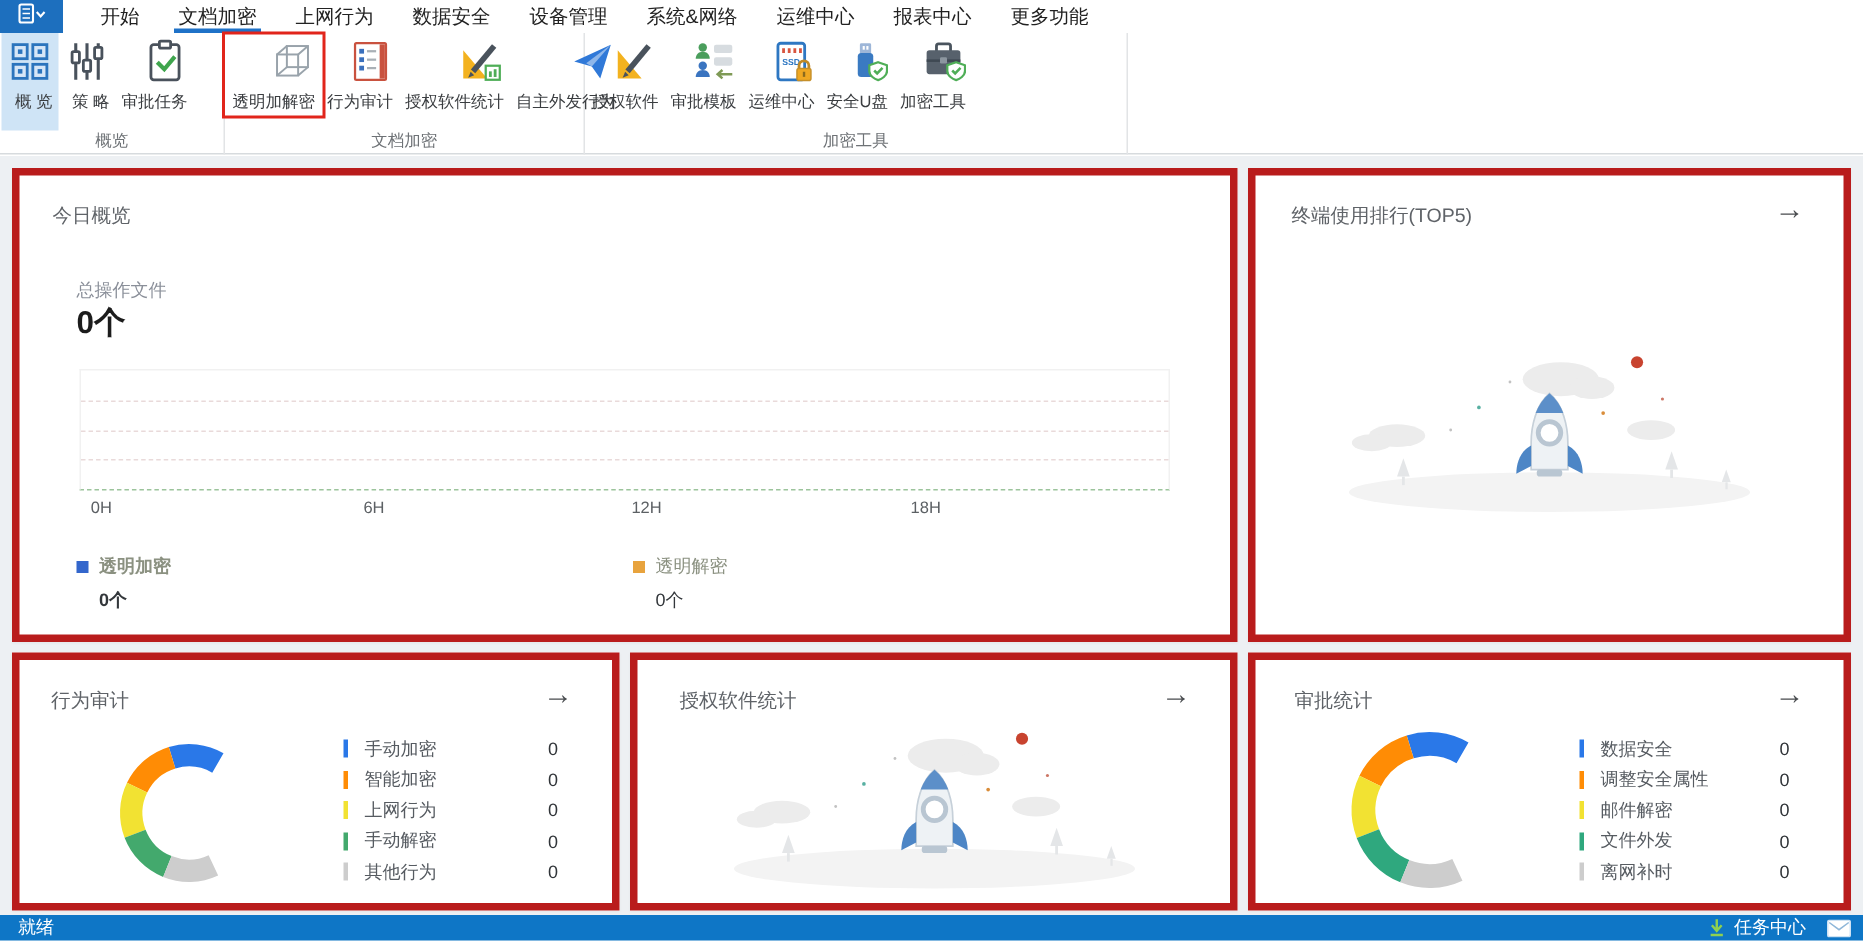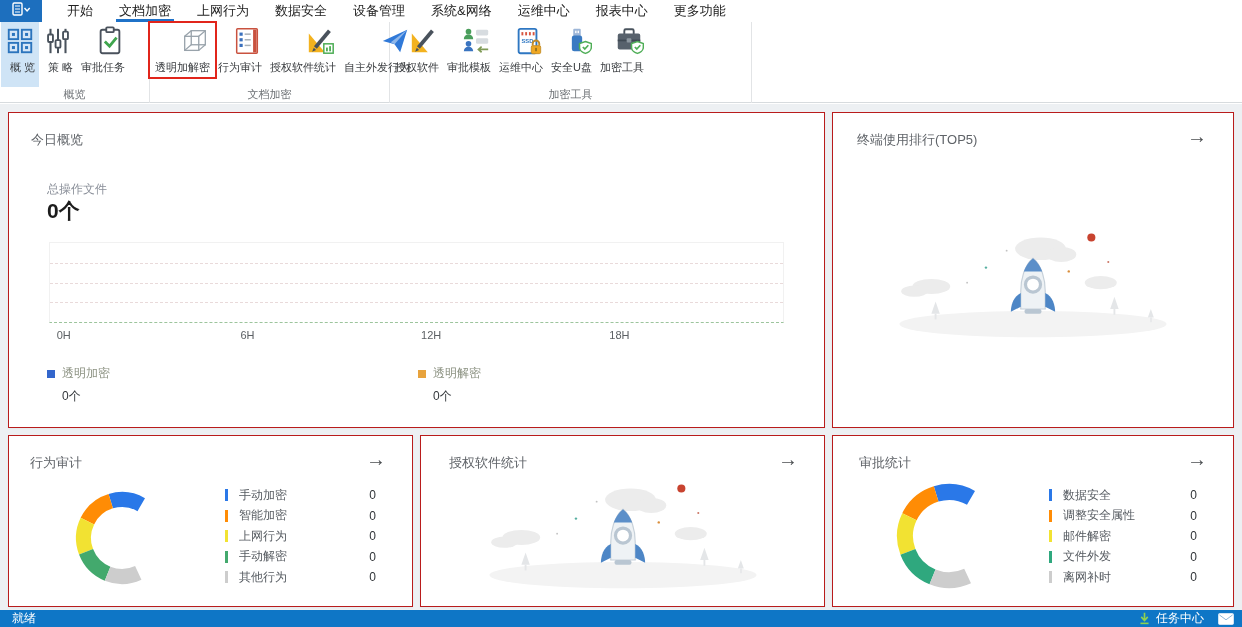--- a/index.html
+++ b/index.html
@@ -22,21 +22,21 @@
   .ritem { display:flex; flex-direction:column; align-items:flex-end; padding:4px 4px 0; cursor:pointer; height:64px; }
   .ritem .ricon { width:30px; height:30px; display:flex; align-items:center; justify-content:center; }
   .ritem .rlabel { font-size:11px; color:#3a3d40; margin-top:4px; white-space:nowrap; }
   .ritem.selected { background:#cfe4f6; height:65px; }
   .ritem.highlighted { position:relative; }
   .ritem.highlighted::after { content:""; position:absolute; left:-3px; right:-3px; top:-1px; height:54px; border:2px solid #e1251b; pointer-events:none; }
   .rglabel { height:16px; text-align:center; font-size:11px; color:#6e7276; line-height:14px; }
 
   
   #content { position:absolute; left:0; top:104px; right:0; bottom:17px; background:#edf0f3; }
-  .card { position:absolute; background:#fff; border:1px solid #b91c1c; box-shadow:0 1px 2px rgba(0,0,0,.04); }
+  .card { position:absolute; background:#fff; border:5px solid #b91c1c; box-shadow:0 1px 2px rgba(0,0,0,.04); }
   #card-today   { left:8px;   top:8px;   width:817px; height:316px; }
   #card-rank    { left:832px; top:8px;   width:402px; height:316px; }
   #card-behave  { left:8px;   top:331px; width:405px; height:172px; }
   #card-soft    { left:420px; top:331px; width:405px; height:172px; }
   #card-approve { left:832px; top:331px; width:402px; height:172px; }
   .card-title { position:absolute; left:22px; top:18px; font-size:13px; color:#5f6368; }
   .card-arrow { position:absolute; right:26px; top:12px; font-size:20px; color:#4a4d50; cursor:pointer; line-height:22px; }
 
   
   .stat-label { position:absolute; left:38px; top:68px; font-size:12px; color:#8a8f99; }
@@ -310,21 +310,21 @@
         <div class="gridline" style="top:50%"></div>
         <div class="gridline" style="top:75%"></div>
       </div>
       <div id="today-ticks">
           <span class="xtick" style="left: 2%;">0H</span>
           <span class="xtick" style="left: 27%;">6H</span>
           <span class="xtick" style="left: 52%;">12H</span>
           <span class="xtick" style="left: 77.6%;">18H</span>
         </div>
       <div id="today-legend">
-          <div class="tlegend" style="left: 38px;">
+          <div class="tlegend" style="left: 38px; font-weight: bold;">
             <div class="lrow">
               <span class="sq" style="background:#3366cc"></span>
               <span class="lname">透明加密</span>
             </div>
             <div class="lval">0个</div>
           </div>
           <div class="tlegend" style="left: 409px;">
             <div class="lrow">
               <span class="sq" style="background:#e8a33d"></span>
               <span class="lname">透明解密</span>

